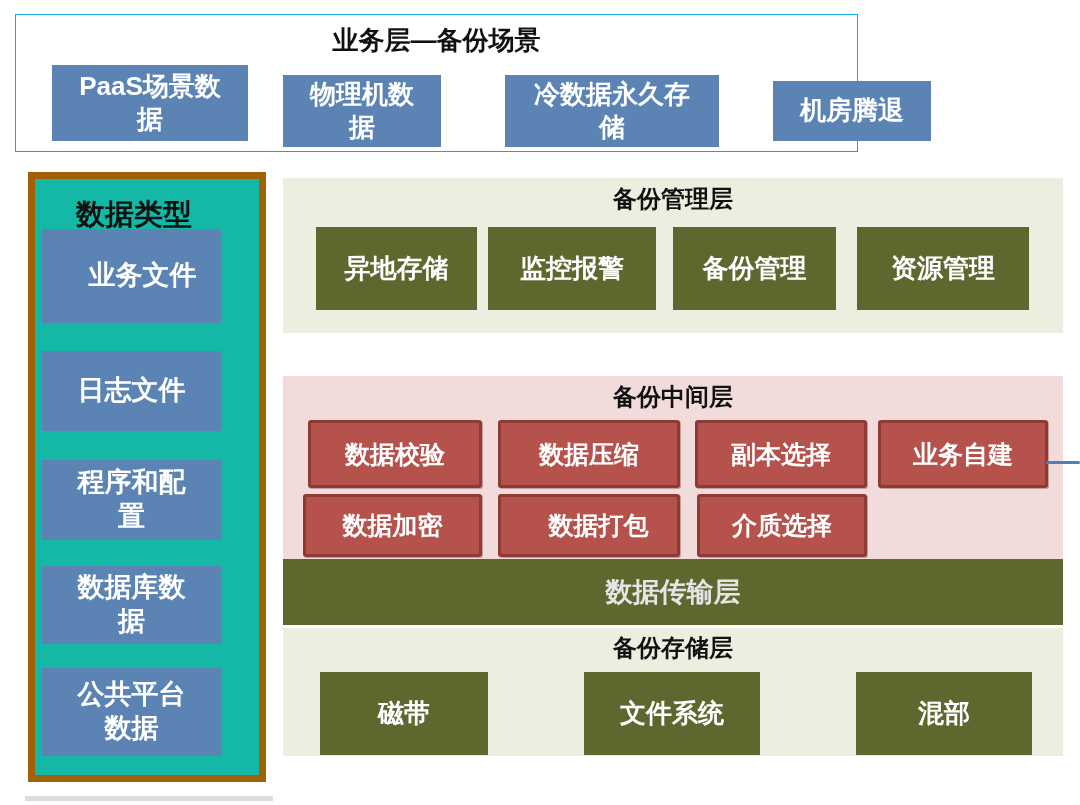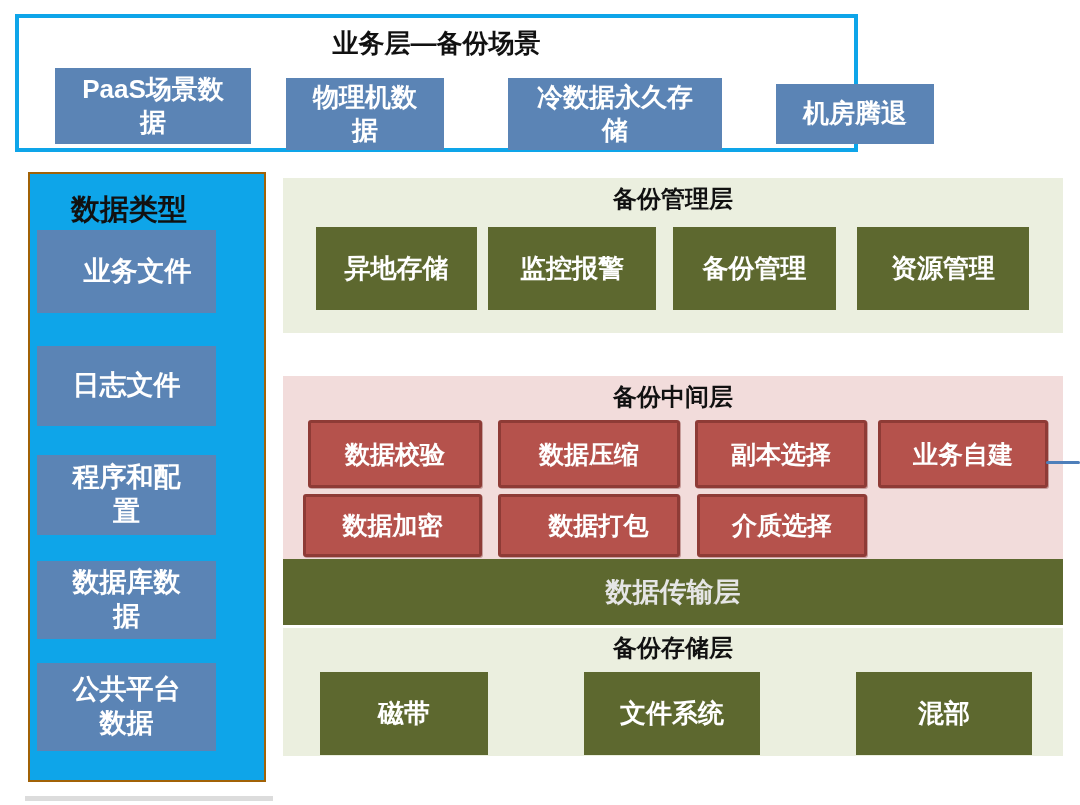--- a/index.html
+++ b/index.html
@@ -6,33 +6,33 @@
   #canvas{
     position:relative;width:1080px;height:805px;background:#ffffff;
     font-family:"Liberation Sans","DejaVu Sans",sans-serif;
     font-weight:bold;overflow:hidden;
   }
   .abs{position:absolute;box-sizing:border-box;}
   .center-text{display:flex;align-items:center;justify-content:center;text-align:center;}
   .pre{white-space:pre-line;}
 
   
-  #business-banner{left:15px;top:14px;width:843px;height:138px;border:4px solid #0ea5e9;background:#fff;text-decoration:underline;}
+  #business-banner{left:15px;top:14px;width:843px;height:138px;border:1px solid #0ea5e9;background:#fff;text-decoration:underline;}
   #business-title{left:0;top:8px;width:100%;height:34px;font-size:26px;color:#111;}
   .scenario-box{background:#5B84B5;color:#fff;font-size:26px;line-height:1.28;}
   #scenario-paas{left:36px;top:50px;width:196px;height:76px;}
   #scenario-physical{left:267px;top:60px;width:158px;height:72px;}
   #scenario-cold{left:489px;top:60px;width:214px;height:72px;}
   #scenario-room{left:757px;top:66px;width:158px;height:60px;}
 
   
-  #data-type-panel{left:28px;top:172px;width:238px;height:610px;border:2px solid #a16207;background:#0ea5e9;}
+  #data-type-panel{left:28px;top:172px;width:238px;height:610px;border:7px solid #a16207;background:#14b8a6;}
   #data-type-title{left:14px;top:16px;width:170px;height:40px;font-size:29px;color:#111;}
   .data-type-box{left:7px;width:179px;background:#5B84B5;color:#fff;font-size:27px;line-height:1.25;}
-  #dtype-1{top:56px;height:83px;padding-left:22px;}
+  #dtype-1{top:50px;height:94px;padding-left:22px;}
   #dtype-2{top:172px;height:80px;}
   #dtype-3{top:281px;height:80px;}
   #dtype-4{top:387px;height:78px;}
   #dtype-5{top:489px;height:88px;}
   #panel-shadow{left:25px;top:796px;width:248px;height:5px;background:#dcdcdc;}
 
   
   #management-layer{left:283px;top:178px;width:780px;height:155px;background:#EBEFDF;}
   .layer-title{left:0;top:0;width:100%;height:42px;font-size:24px;color:#111;}
   .olive-box{background:#5D682F;color:#fff;font-size:26px;}

